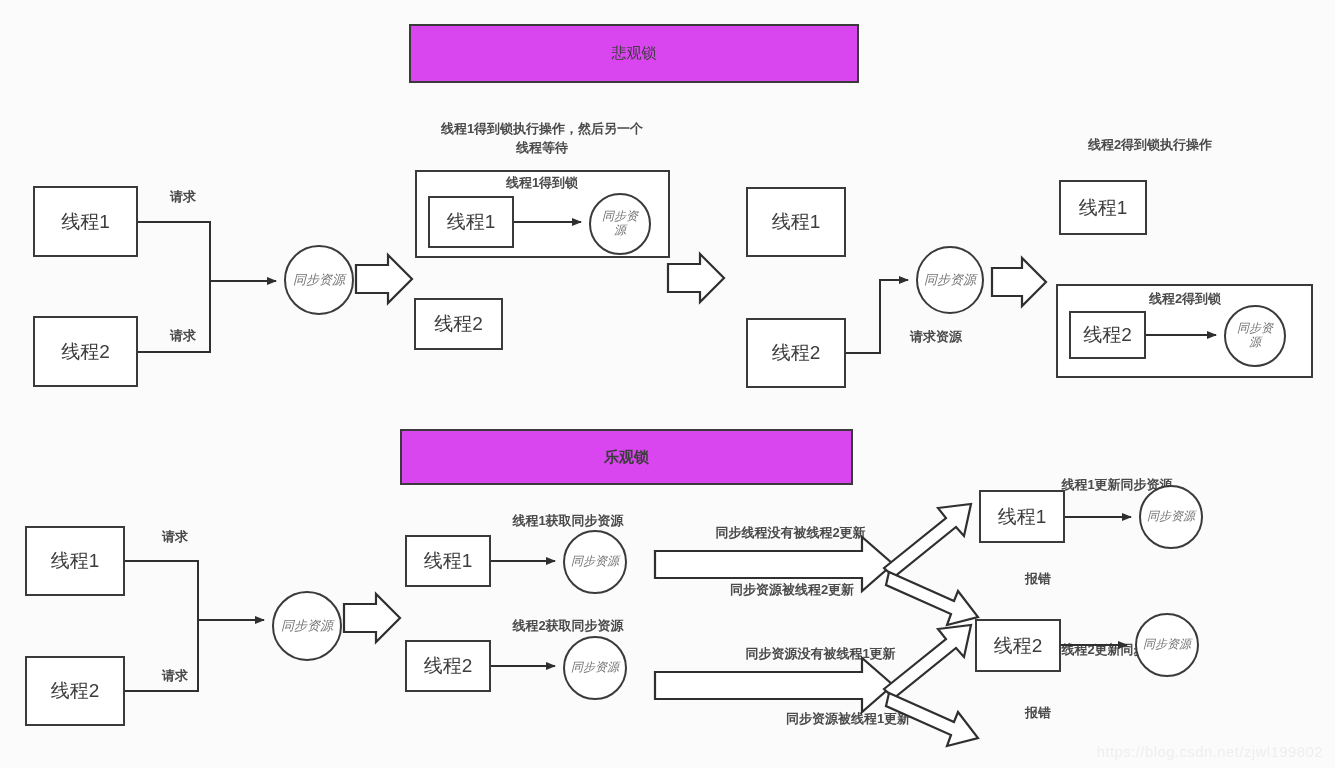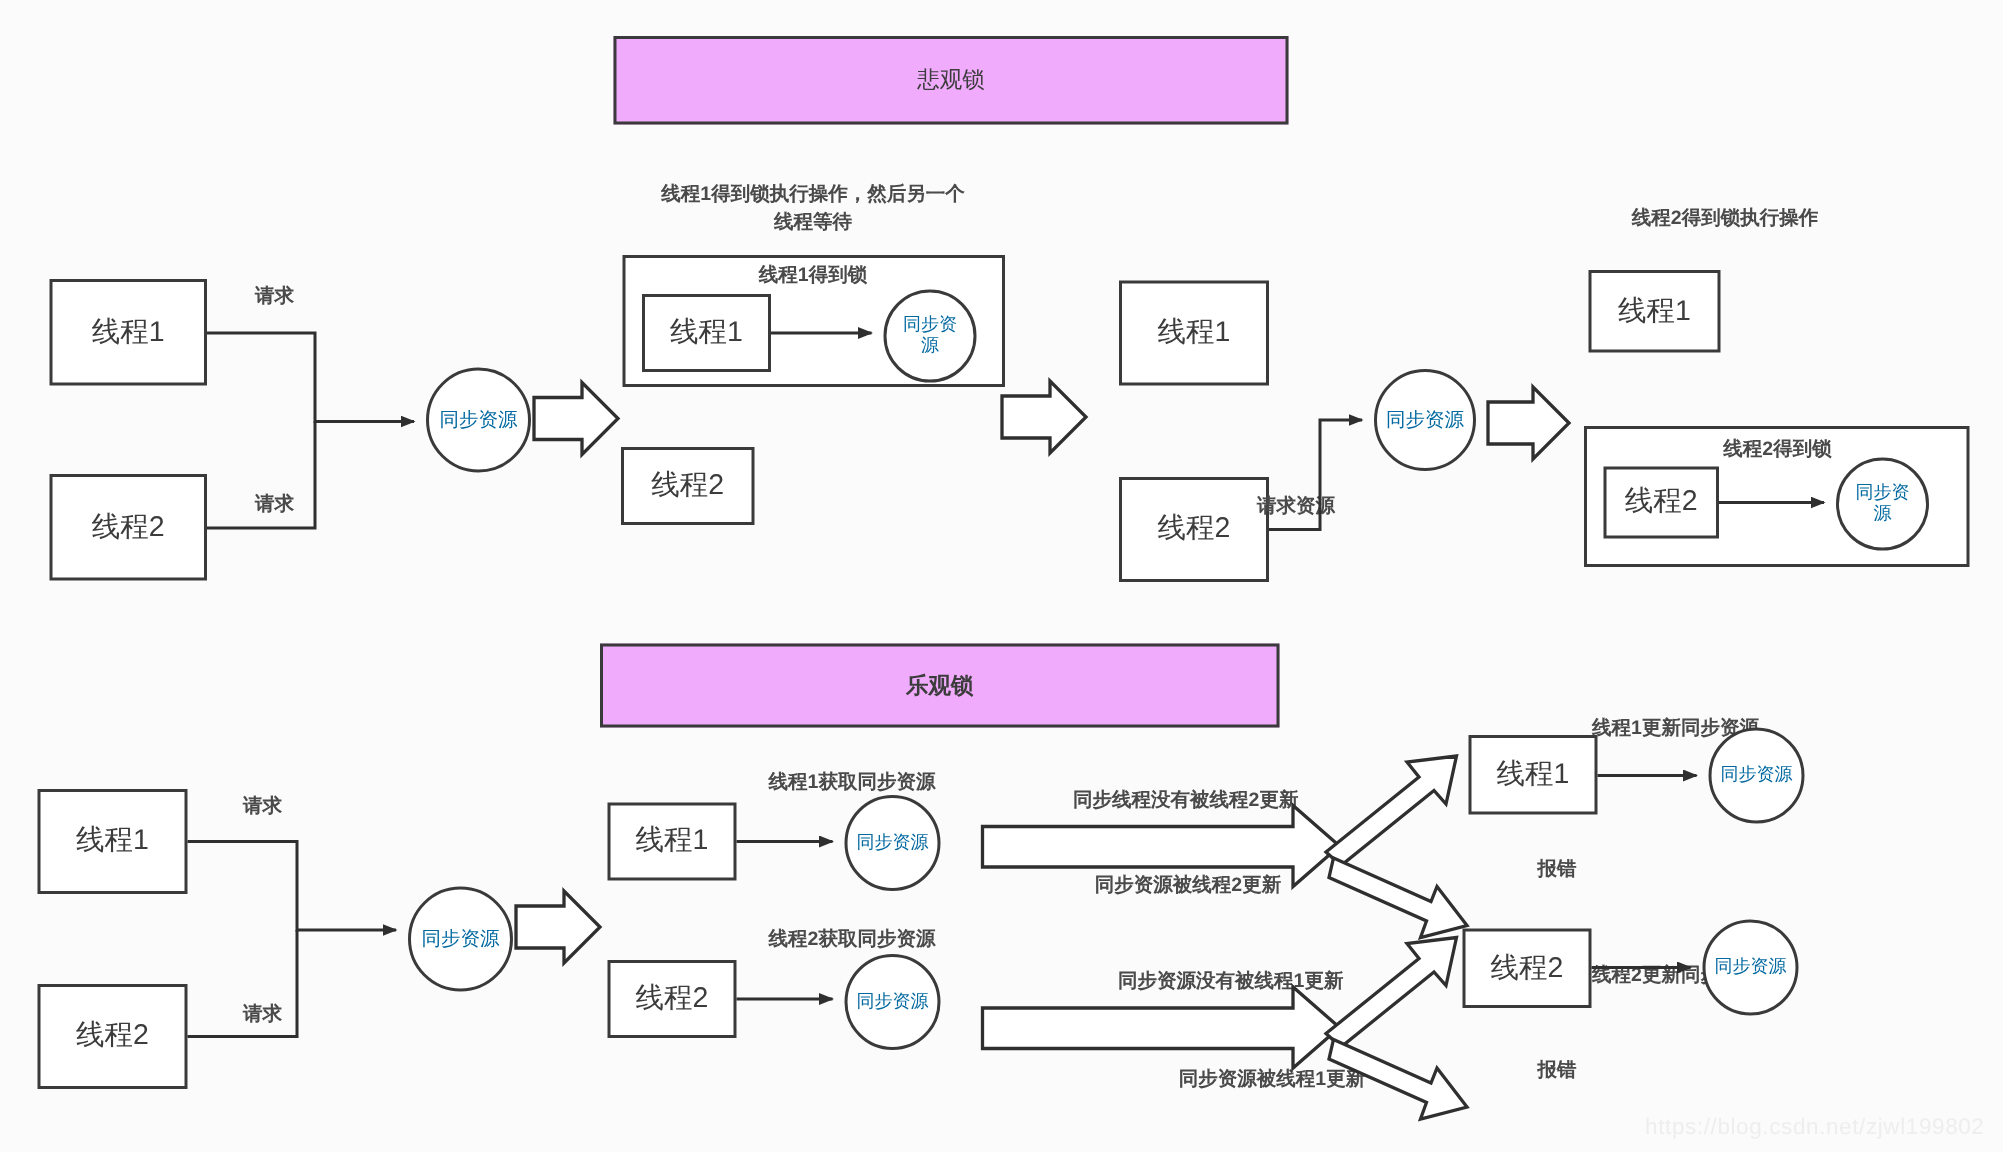--- a/index.html
+++ b/index.html
@@ -39,30 +39,31 @@
   .circle {
     position: absolute;
     box-sizing: border-box;
     border: 2px solid #3a3a3a;
     border-radius: 50%;
     background: #ffffff;
     display: flex;
     align-items: center;
     justify-content: center;
     text-align: center;
-    color: #0369a1;
+    color: #737373;
     font-size: 13px;
     line-height: 1.15;
     padding: 0 6px;
+    font-style: italic;
   }
   .banner {
     position: absolute;
     box-sizing: border-box;
     border: 2px solid #3a3a3a;
-    background: #f0abfc;
+    background: #d946ef;
     display: flex;
     align-items: center;
     justify-content: center;
     color: #3c3c3c;
     font-size: 15px;
   }
   .label {
     position: absolute;
     color: #4a4a4a;
     font-size: 13px;
@@ -125,21 +126,21 @@
   <div class="node" style="left:414px; top:298px; width:89px; height:52px;">
     <span>线程2</span>
   </div>
 
   <div class="node" style="left:746px; top:187px; width:100px; height:70px;">
     <span>线程1</span>
   </div>
   <div class="node" style="left:746px; top:318px; width:100px; height:70px;">
     <span>线程2</span>
   </div>
-  <div class="label" style="left:824px; top:328px; width:80px;">请求资源</div>
+  <div class="label" style="left:896px; top:328px; width:80px;">请求资源</div>
   <div class="circle" style="left:916px; top:246px; width:68px; height:68px;">
     <span>同步资源</span>
   </div>
 
   <div class="label" style="left:1060px; top:136px; width:180px;">线程2得到锁执行操作</div>
   <div class="node" style="left:1059px; top:180px; width:88px; height:55px;">
     <span>线程1</span>
   </div>
   <div class="group-box" style="left:1056px; top:284px; width:257px; height:94px;"></div>
   <div class="label" style="left:1100px; top:290px; width:170px;">线程2得到锁</div>

